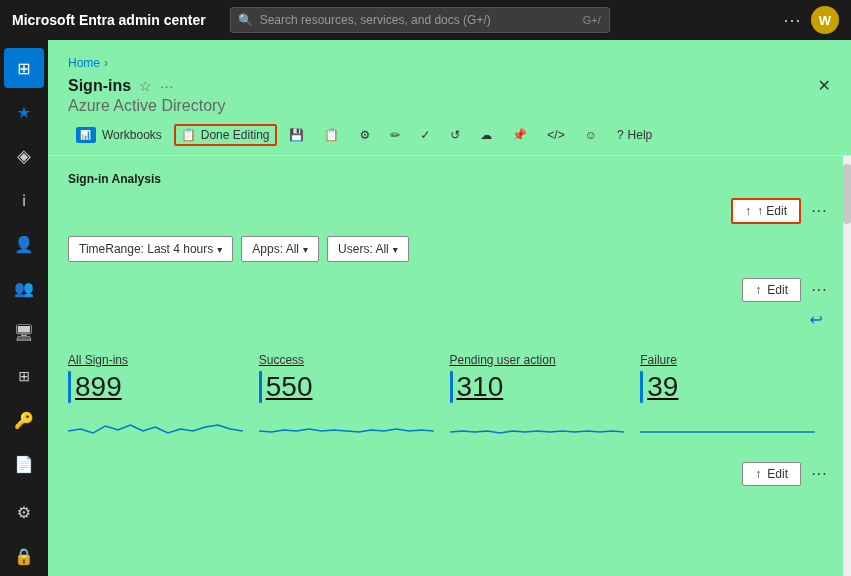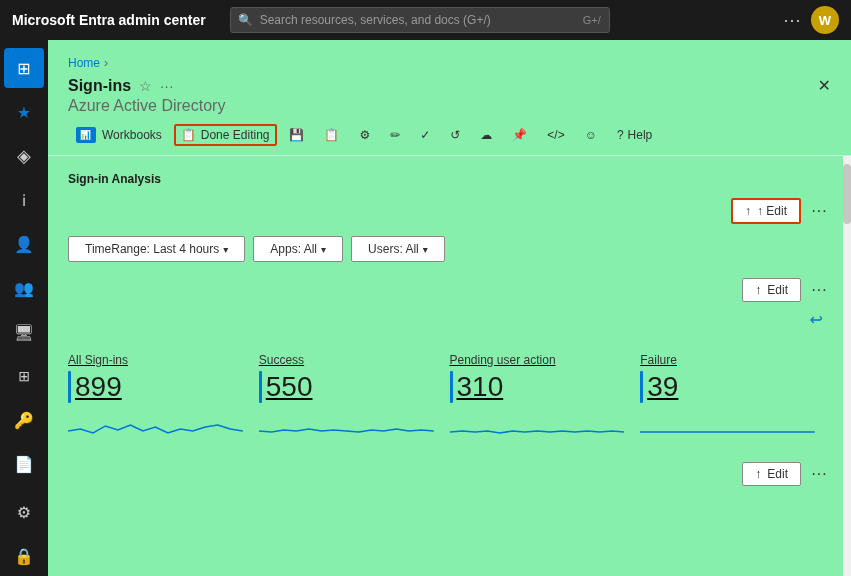--- a/index.html
+++ b/index.html
@@ -205,21 +205,21 @@
 
     
     .filter-row {
       display: flex;
       gap: 8px;
       margin-bottom: 16px;
       flex-wrap: wrap;
     }
     .filter-btn {
       display: flex; align-items: center; gap: 4px;
-      padding: 5px 16px;
+      padding: 5px 10px;
       border: 1px solid #8a8886;
       background: white;
       border-radius: 2px;
       cursor: pointer;
       font-size: 12px;
       color: #333;
     }
     .filter-chevron { font-size: 10px; }
 
     

